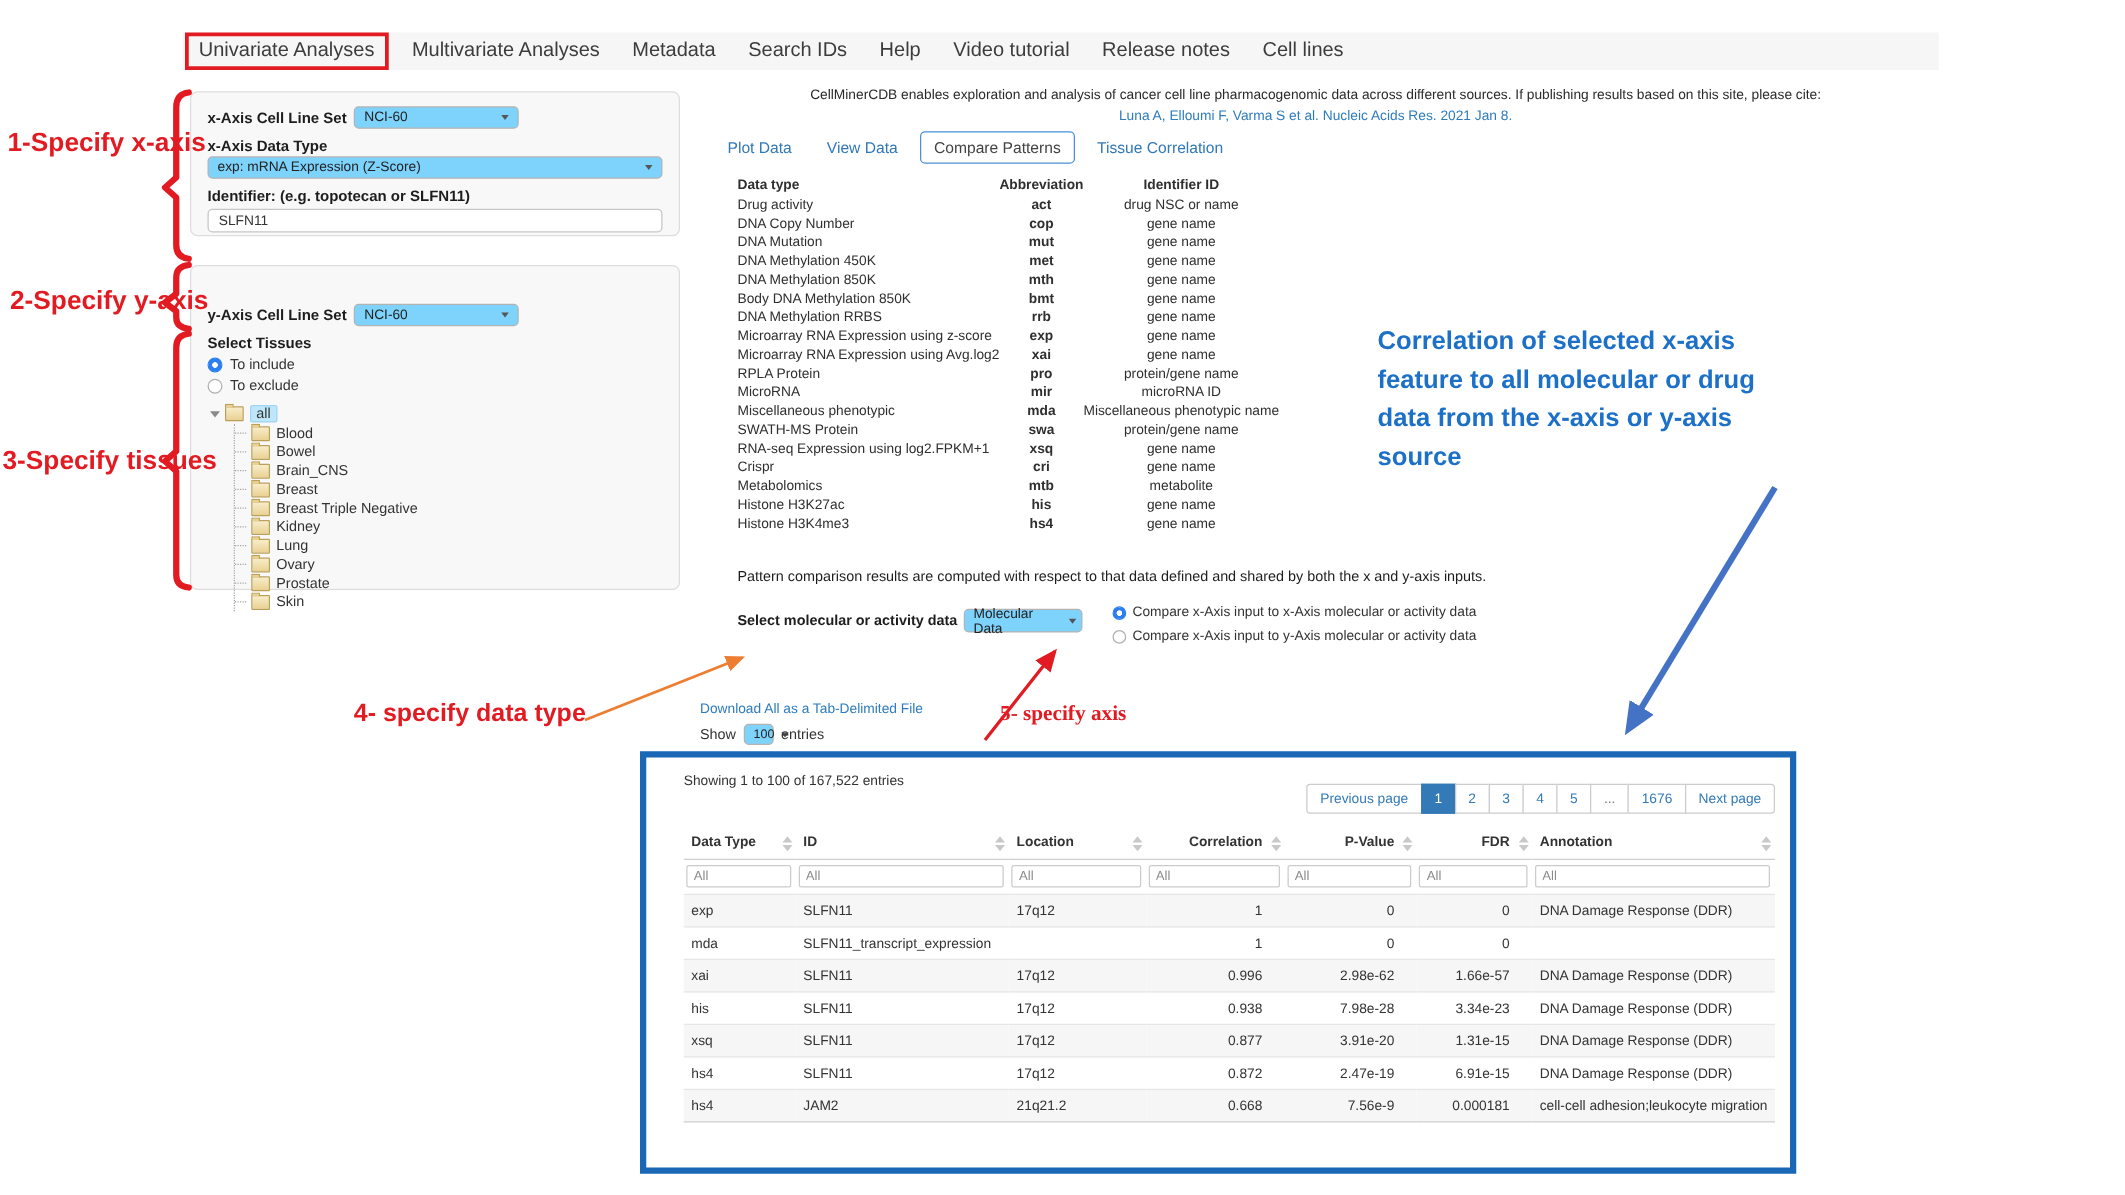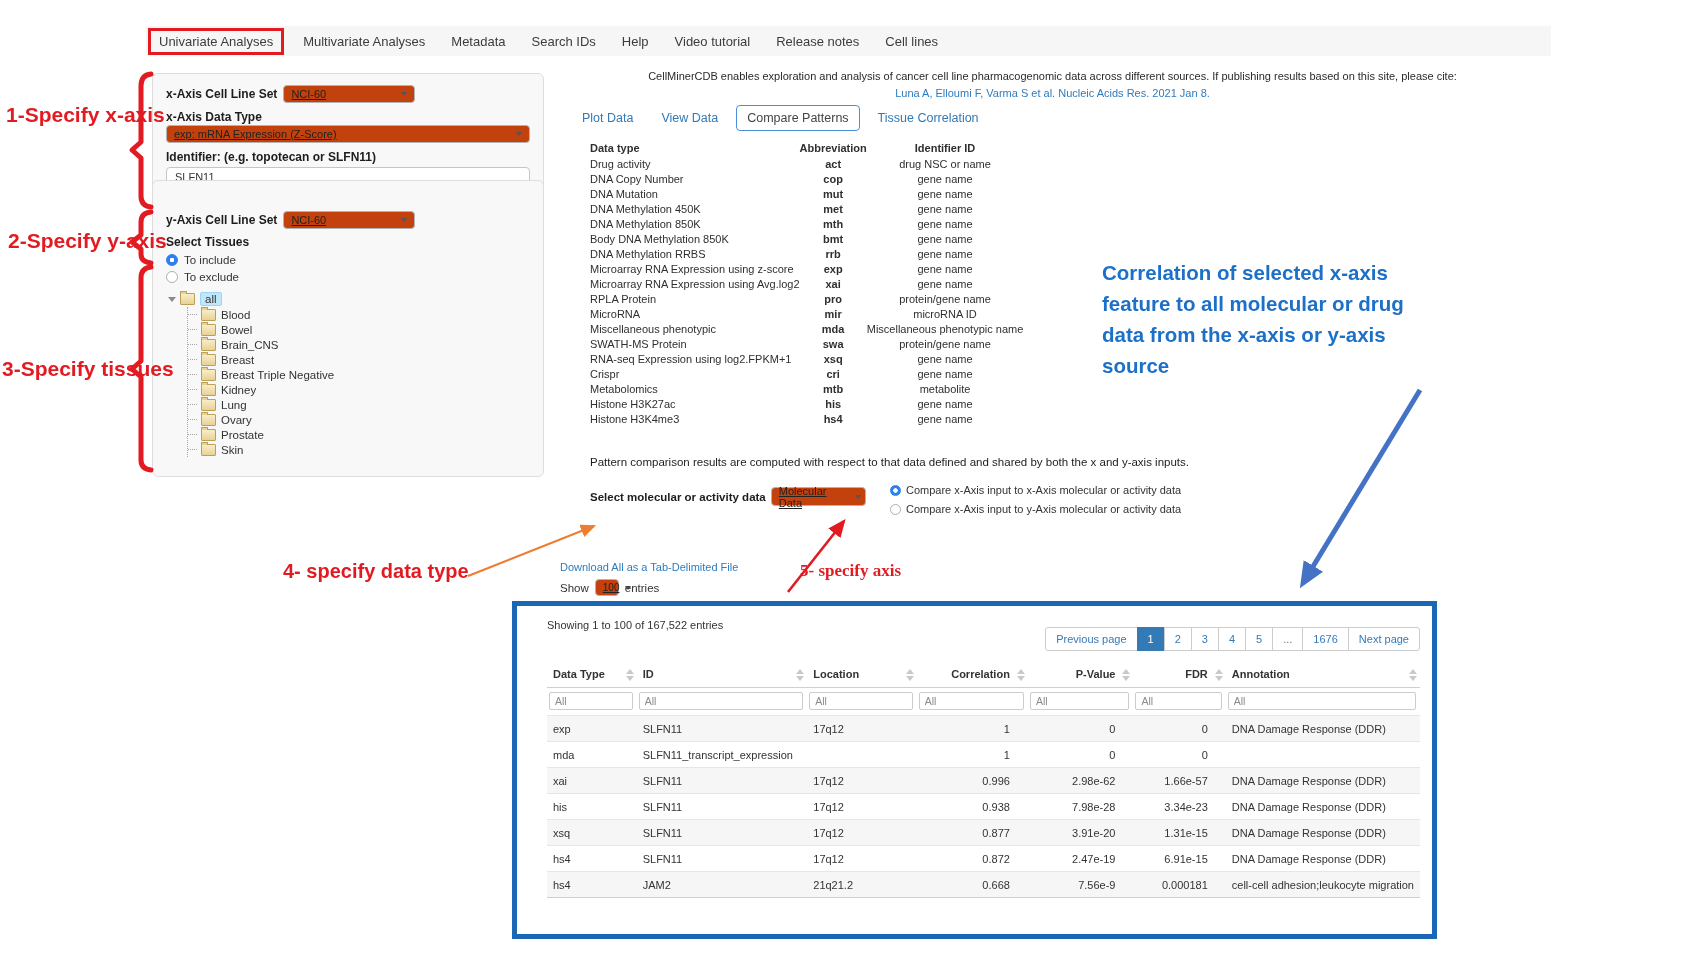--- a/index.html
+++ b/index.html
@@ -1,34 +1,34 @@
 <!DOCTYPE html>
 <html><head>
 <meta charset="utf-8">
 <style>
   html,body{margin:0;padding:0;background:#fff;}
   body{width:1700px;height:956px;position:relative;overflow:hidden;
        font-family:"Liberation Sans","DejaVu Sans",sans-serif;color:#222;}
 
   
   #nav{position:absolute;left:146px;top:26px;width:1405px;height:30px;background:#f6f6f6;
-       display:flex;align-items:center;font-size:13px;color:#3c3c3c;}
+       display:flex;align-items:center;font-size:16px;color:#3c3c3c;}
   .nav-item{padding:0 13px;white-space:nowrap;cursor:default;}
   .nav-active{border:3px solid #e21b22;padding:3px 8px;margin:0 6px 0 2px;}
 
   
   .panel{position:absolute;left:152px;width:392px;background:#f8f8f8;border:1px solid #ddd;
          border-radius:6px;box-sizing:border-box;}
   #panel-x{top:73px;height:116px;padding:11px 13px 12px;}
-  #panel-y{top:180px;height:297px;padding:30px 13px 12px;}
+  #panel-y{top:212px;height:260px;padding:30px 13px 12px;}
   .frow{display:flex;align-items:center;gap:6px;}
   .lbl{font-size:12px;font-weight:bold;color:#1d1d1d;white-space:nowrap;}
-  .select{display:inline-flex;align-items:center;justify-content:space-between;background:#c2410c;
+  .select{display:inline-flex;align-items:center;justify-content:space-between;background:#7dd3fc;
           border:1px solid #b3b3b3;border-radius:4px;height:18px;padding:0 7px;font-size:11px;
-          color:#222;box-sizing:border-box;cursor:default;text-decoration:underline;}
+          color:#222;box-sizing:border-box;cursor:default;}
   .select-sm{width:132px;}
   .select-wide{width:100%;margin-top:0;}
   .caret{width:0;height:0;border-left:3.5px solid transparent;border-right:3.5px solid transparent;
          border-top:4.5px solid #555;margin-left:6px;flex:0 0 auto;}
   .txt-input{width:100%;height:19px;border:1px solid #c6c6c6;border-radius:4px;font-size:11px;
              padding:0 8px;box-sizing:border-box;background:#fff;color:#333;
              font-family:"Liberation Sans","DejaVu Sans",sans-serif;}
   .mt7{margin-top:7px}.mt6{margin-top:6px}.mt5{margin-top:5px}.mt3{margin-top:3px}
   .radio-row{display:flex;align-items:center;gap:6px;font-size:11.5px;color:#333;}
   .radio{width:12px;height:12px;border-radius:50%;border:1px solid #b0b0b0;background:#fff;

